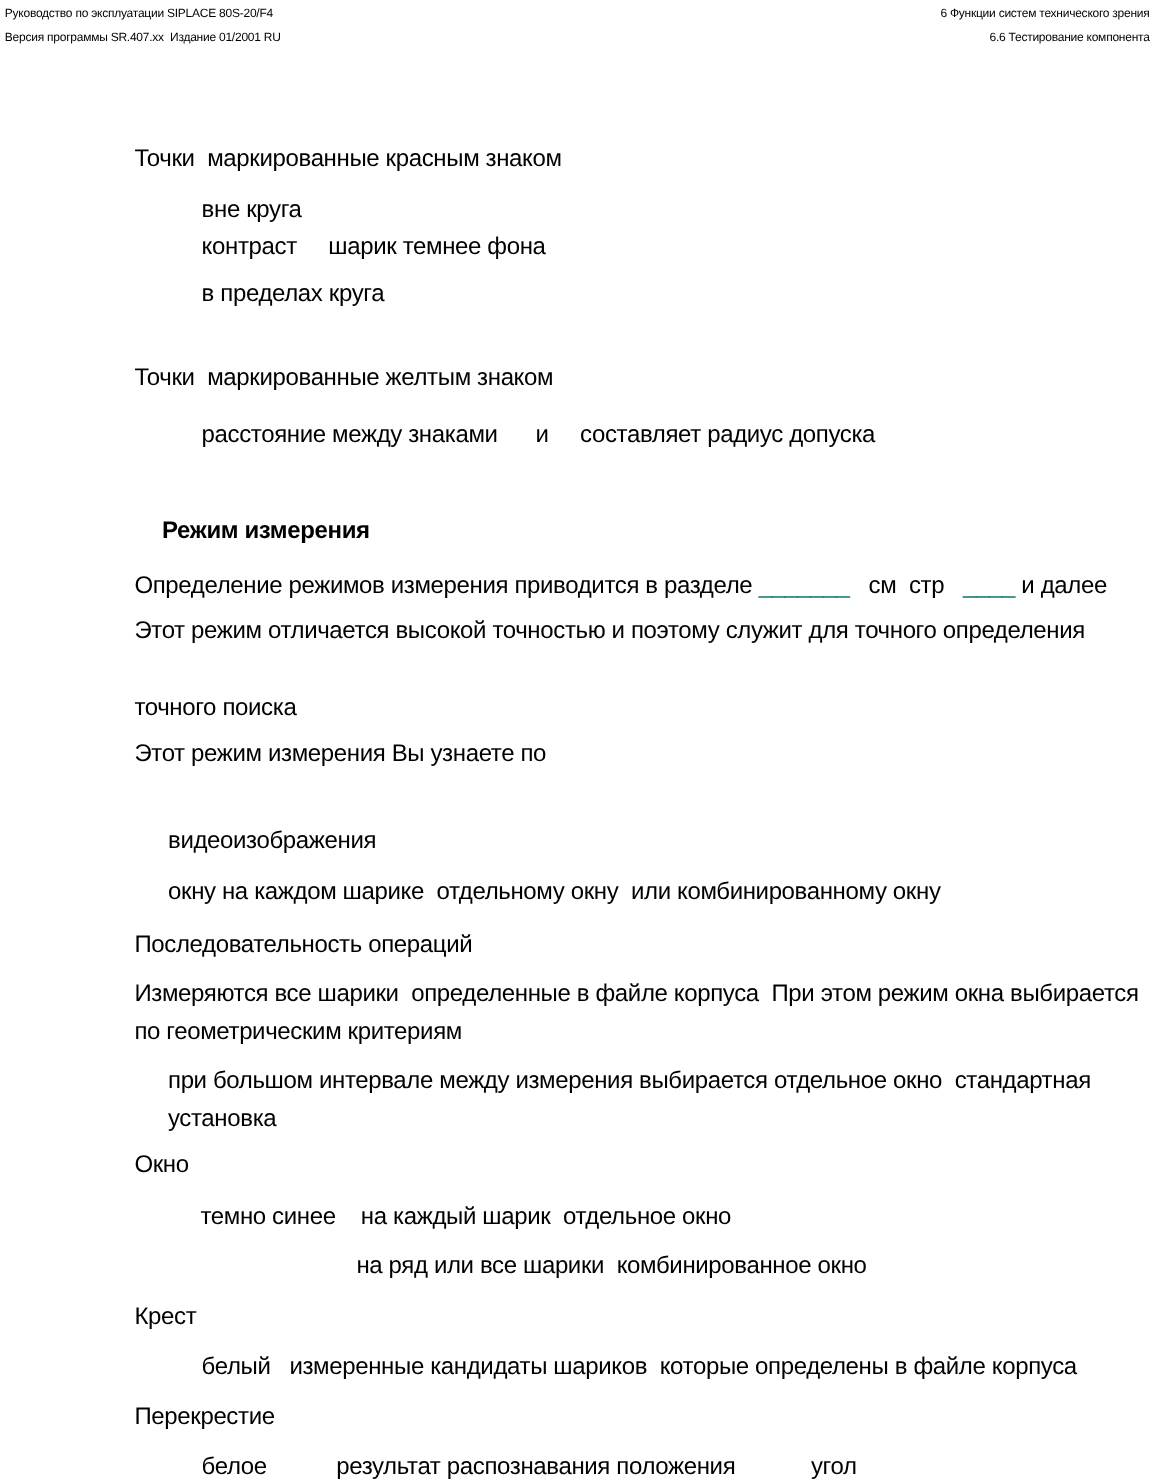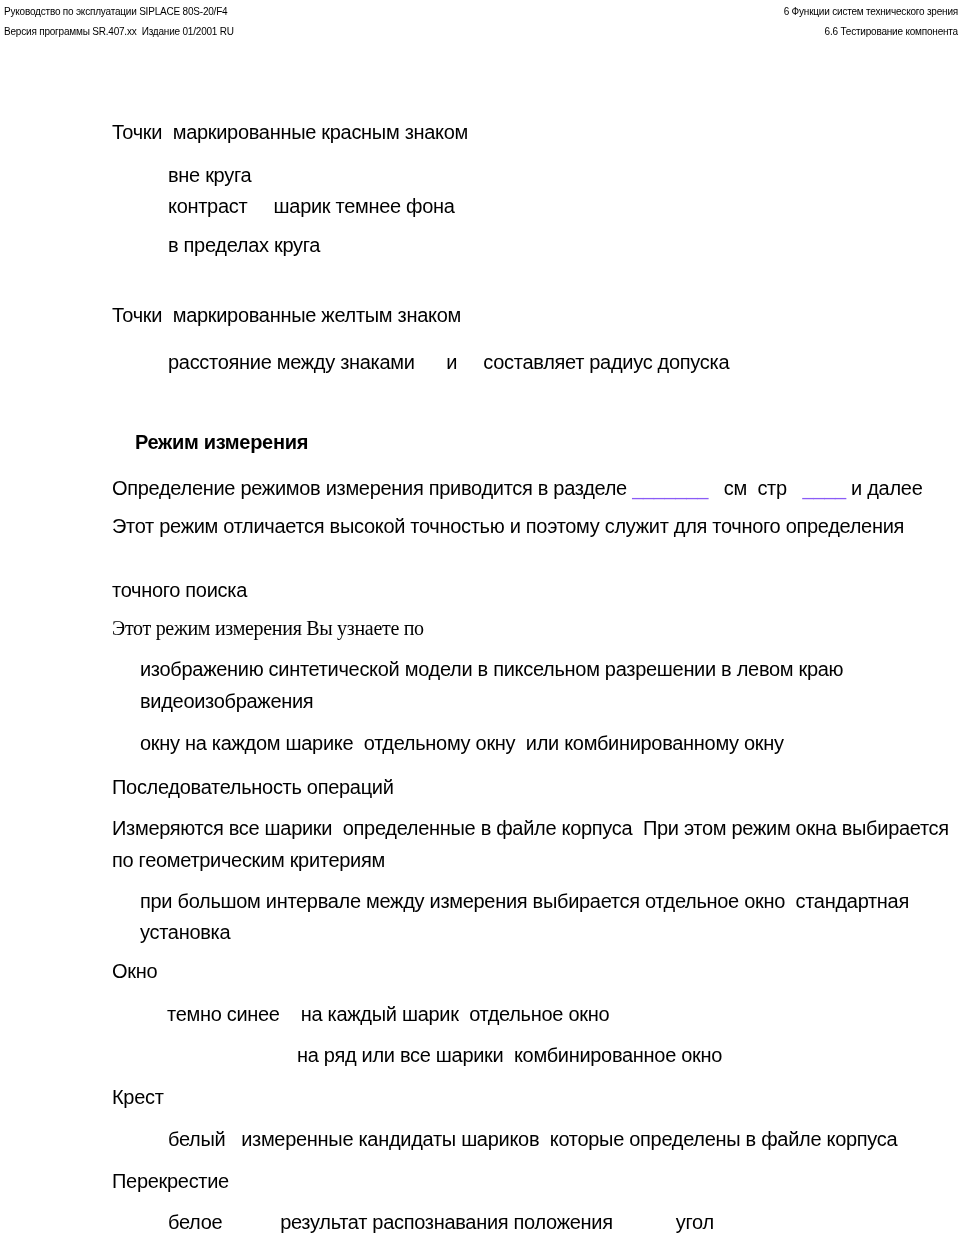--- a/index.html
+++ b/index.html
@@ -20,21 +20,21 @@
 
   
   .line {
     position: absolute;
     font-size: 20px;
     line-height: 22px;
     white-space: pre;
     letter-spacing: -0.3px;
   }
   .b { font-weight: bold; }
-  .red { color: #8b5cf6; }
+  .red { color: #0f766e; }
 </style>
 </head>
 <body>
 
 <div class="page">
 
   <div class="hdr-left">
     <div class="hdr-line">Руководство по эксплуатации SIPLACE 80S-20/F4</div>
     <div class="hdr-line">Версия программы SR.407.xx  Издание 01/2001 RU</div>
   </div>
@@ -50,22 +50,21 @@
   <div class="line" style="left:112px; top:304px;">Точки  маркированные желтым знаком</div>
   <div class="line" style="left:168px; top:351px;">расстояние между знаками      и     составляет радиус допуска</div>
 
   <div class="line b" style="left:135px; top:431px;">Режим измерения</div>
 
   <div class="line" style="left:112px; top:477px;"><span>Определение режимов измерения приводится в разделе </span><span class="red">_______</span><span>   см  стр   </span><span class="red">____</span><span> и далее</span></div>
 
   <div class="line" style="left:112px; top:515px;">Этот режим отличается высокой точностью и поэтому служит для точного определения</div>
   <div class="line" style="left:112px; top:579px;">точного поиска</div>
 
-  <div class="line" style="left:112px; top:617px;font-family:Liberation Serif, serif;">Этот режим измерения Вы узнаете по</div>
-  <div class="line" style="left:140px; top:658px;">изображению синтетической модели в пиксельном разрешении в левом краю</div>
+  <div class="line" style="left:112px; top:617px;">Этот режим измерения Вы узнаете по</div>
   <div class="line" style="left:140px; top:690px;">видеоизображения</div>
   <div class="line" style="left:140px; top:732px;">окну на каждом шарике  отдельному окну  или комбинированному окну</div>
 
   <div class="line" style="left:112px; top:776px;">Последовательность операций</div>
   <div class="line" style="left:112px; top:849px;">по геометрическим критериям</div>
   <div class="line" style="left:112px; top:817px;">Измеряются все шарики  определенные в файле корпуса  При этом режим окна выбирается</div>
   <div class="line" style="left:140px; top:890px;">при большом интервале между измерения выбирается отдельное окно  стандартная</div>
   <div class="line" style="left:140px; top:921px;">установка</div>
 
   <div class="line" style="left:112px; top:960px;">Окно</div>

